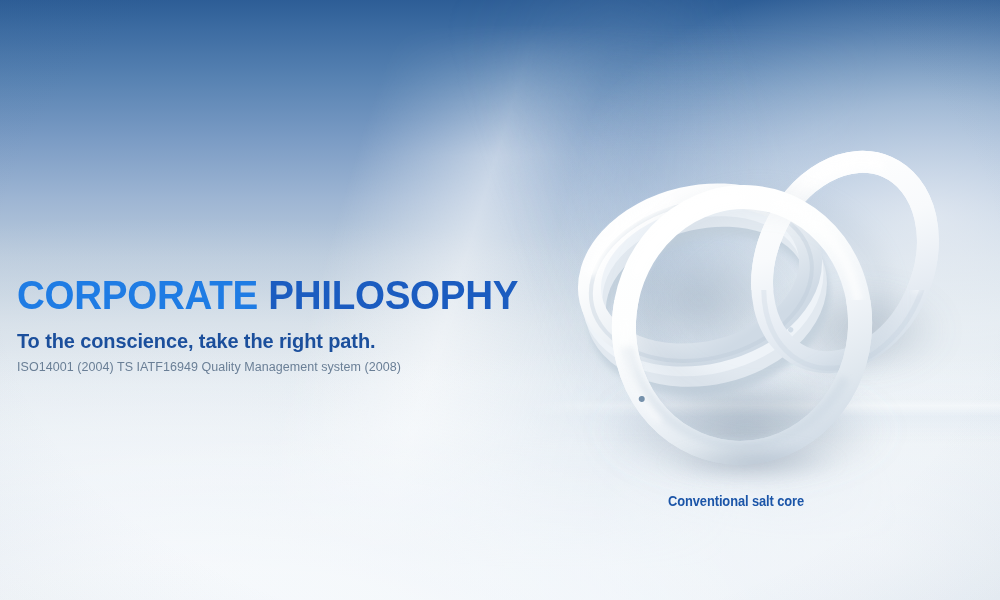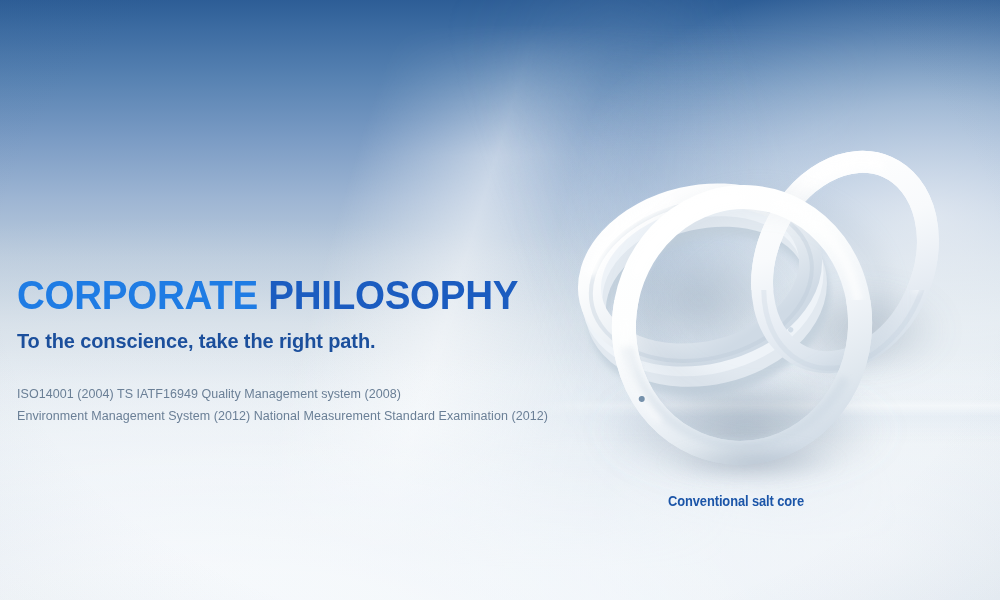--- a/index.html
+++ b/index.html
@@ -141,21 +141,21 @@
   #headline .w1 { color:#1f7ce4; }
   #headline .w2 { color:#1b5cc0; }
 
   #subhead {
     margin-top:9px;
     font-size:21px; line-height:26px; font-weight:700;
     color:#1b4f9c; letter-spacing:-0.1px; white-space:nowrap;
     transform:scaleX(0.95); transform-origin:left center;
   }
 
-  #certs { margin-top:29px; }
+  #certs { margin-top:2px; }
   .cert-line {
     font-size:12.5px; line-height:22px;
     color:#6a7f96; white-space:nowrap;
     letter-spacing:0.05px;
   }
 
   #caption {
     position:absolute; left:668px; top:493px;
     font-size:14px; font-weight:700; color:#1b55a8;
     letter-spacing:-0.1px; white-space:nowrap;
@@ -291,19 +291,18 @@
 
     <div id="headline">
       <span class="w1">CORPORATE</span>
       <span class="w2">PHILOSOPHY</span>
     </div>
 
     <div id="subhead">To the conscience, take the right path.</div>
 
     <div id="certs">
       <div class="cert-line">ISO14001 (2004)  TS IATF16949 Quality Management system (2008)</div>
-      <div class="cert-line">Environment Management System (2012)    National Measurement Standard Examination (2012)</div>
     </div>
   </div>
 
   <div id="caption">Conventional salt core</div>
 
 </div>
 
 </body></html>

